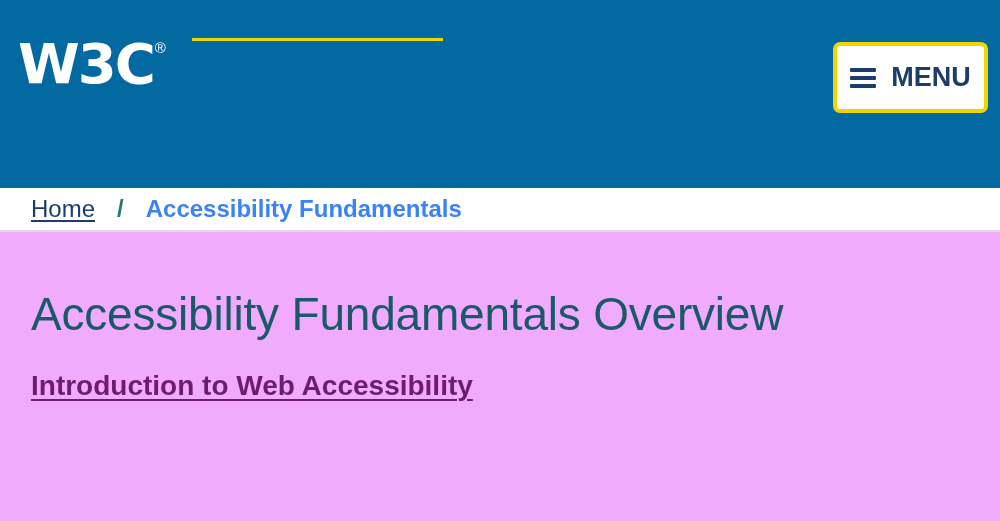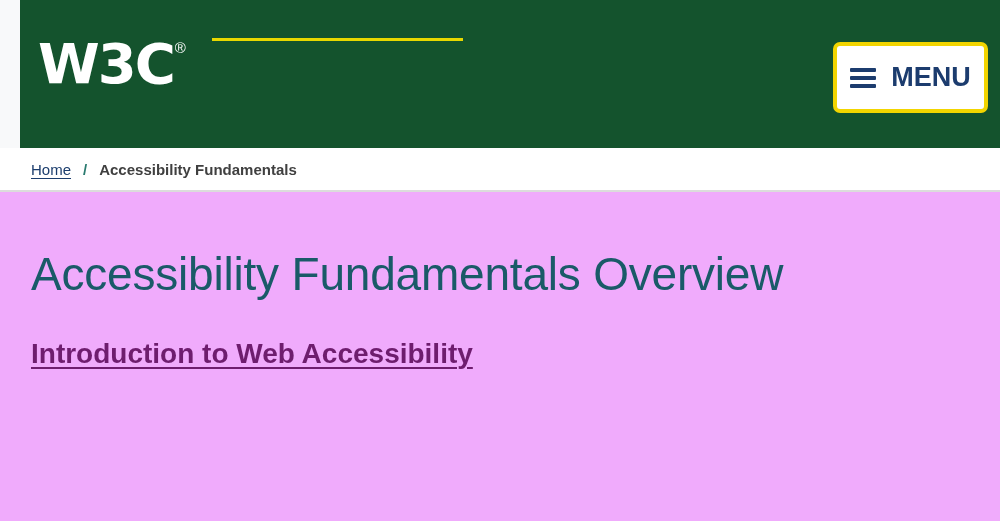--- a/index.html
+++ b/index.html
@@ -12,26 +12,25 @@
     height: 521px;
     overflow: hidden;
     background: #f8f9fa;
     font-family: "Liberation Sans", "DejaVu Sans", sans-serif;
     -webkit-font-smoothing: antialiased;
   }
 
   
   .site-header {
     position: relative;
-    height: 148px;
-    background: #14532d;
+    height: 188px;
+    background: #0369a1;
     box-sizing: border-box;
     display: flex;
     align-items: center;
-    margin-left: 20px;
   }
 
   .logo-block {
     position: absolute;
     left: 18px;
     top: 36px;
     display: flex;
     align-items: flex-start;
     color: #ffffff;
   }
@@ -125,38 +124,38 @@
   .breadcrumb-bar {
     background: #ffffff;
     height: 44px;
     border-bottom: 2px solid #dcdcdc;
     display: flex;
     align-items: center;
     padding-left: 31px;
     box-sizing: border-box;
   }
   .breadcrumb {
-    font-size: 15px;
+    font-size: 24px;
     line-height: 1;
     display: flex;
     align-items: baseline;
-    gap: 12px;
+    gap: 22px;
   }
   .breadcrumb-link {
     color: #1b3d6d;
     text-decoration: underline;
     text-underline-offset: 3px;
     cursor: pointer;
   }
   .breadcrumb-sep {
     color: #2a7a6f;
     font-weight: 700;
   }
   .breadcrumb-current {
-    color: #404040;
+    color: #3b82f6;
     font-weight: 700;
   }
 
   
   .main {
     background: #f0abfc;
     padding: 0 31px;
     height: calc(521px - 148px - 44px);
     box-sizing: border-box;
   }
@@ -174,21 +173,21 @@
     font-size: 28px;
     line-height: 46px;
     margin: 0;
     padding-top: 37px;
     max-width: 945px;
   }
   .intro-paragraph strong { font-weight: 700; }
 
   .resource-link {
     display: inline-block;
-    margin-top: 36px;
+    margin-top: 28px;
     color: #6e1d6e;
     font-size: 28px;
     font-weight: 700;
     text-decoration: underline;
     text-underline-offset: 4px;
     text-decoration-thickness: 2px;
     cursor: pointer;
     line-height: 1.2;
     text-align: center;
   }

